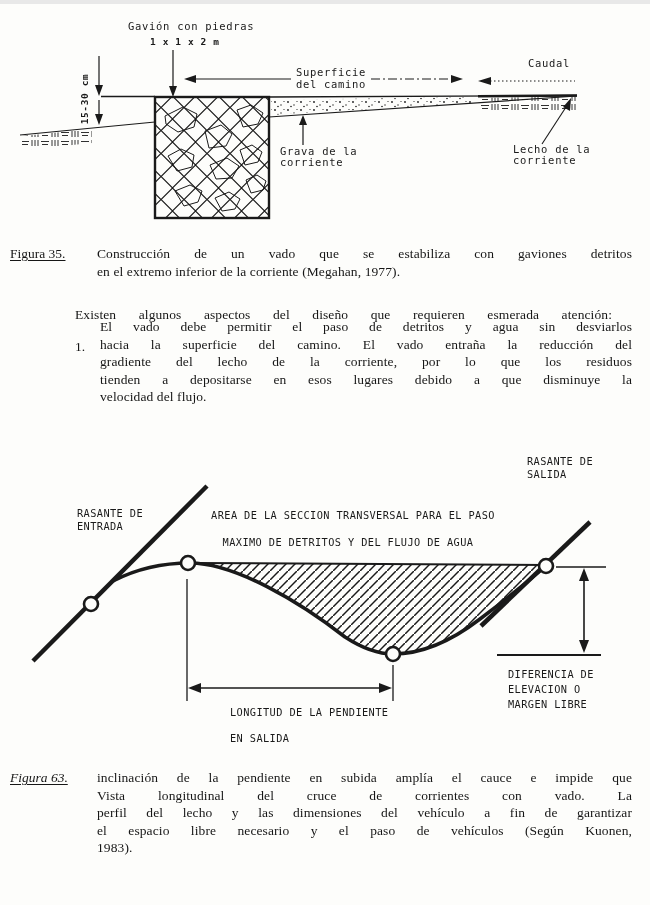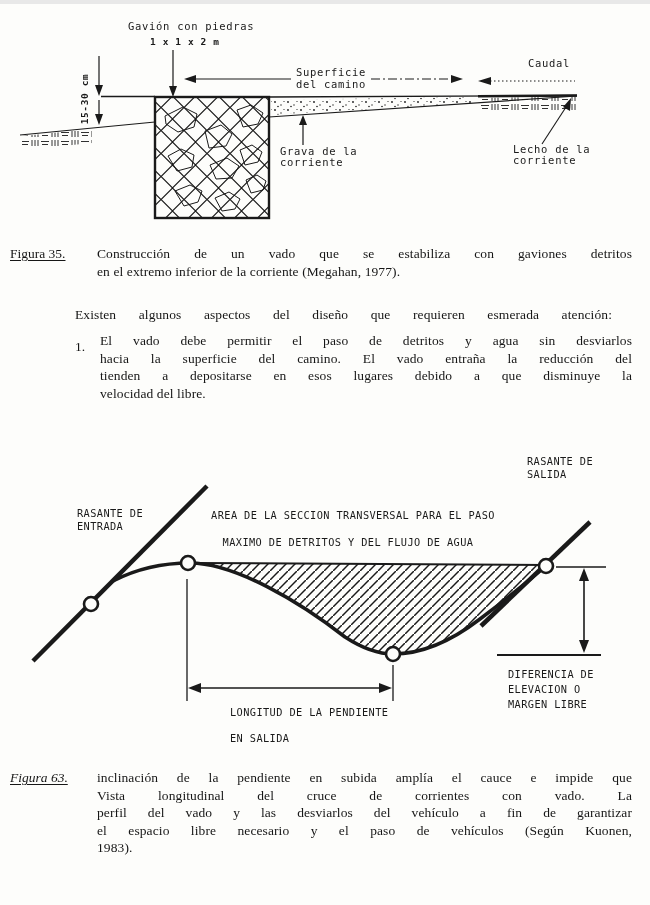--- a/index.html
+++ b/index.html
@@ -119,25 +119,26 @@
   <div class="txtblock" style="left:97px; top:241px; width:535px;">
     <div class="line just">Construcción de un vado que se estabiliza con gaviones detritos</div>
     <div class="line">en el extremo inferior de la corriente (Megahan, 1977).</div>
   </div>
 
   <div class="txtblock" style="left:75px; top:302px; width:537px;">
     <div class="line just">Existen algunos aspectos del diseño que requieren esmerada atención:</div>
   </div>
 
   <div class="txtblock" style="left:75px; top:334px; width:20px;">1.</div>
-  <div class="txtblock" style="left:100px; top:328px; width:532px;">
+  <div class="txtblock" style="left:100px; top:314px; width:532px;">
     <div class="line just">El vado debe permitir el paso de detritos y agua sin desviarlos</div>
     <div class="line just">hacia la superficie del camino.  El vado entraña la reducción del</div>
+    <div class="line just">gradiente del lecho de la corriente, por lo que los residuos</div>
     <div class="line just">tienden a depositarse en esos lugares debido a que disminuye la</div>
-    <div class="line">velocidad del libre.</div>
+    <div class="line">velocidad del flujo.</div>
   </div>
 
   <svg style="top:440px" width="650" height="310" viewBox="0 440 650 310">
     <defs>
       <pattern id="hatch" width="9" height="9" patternUnits="userSpaceOnUse">
         <path d="M0,9 L9,0" stroke="#1a1a1a" stroke-width="1.5" fill="none"></path>
       </pattern>
       <clipPath id="sagClip">
         <path d="M190,559 L546,561 C525,580 505,596 480,615 C450,638 420,650 393,650 C380,650 365,646 345,633 C300,598 235,559 190,559 Z"></path>
       </clipPath>
@@ -184,18 +185,18 @@
     <text class="dlab f63lab" x="527" y="474">SALIDA</text>
 
     <text class="dlab f63lab" x="353" y="515" text-anchor="middle">AREA DE LA SECCION TRANSVERSAL PARA EL PASO</text>
     <text class="dlab f63lab" x="348" y="542" text-anchor="middle">MAXIMO DE DETRITOS Y DEL FLUJO DE AGUA</text>
   </svg>
 
   <div class="figlabel" style="left:10px; top:765px;font-style:italic;">Figura 63.</div>
   <div class="txtblock" style="left:97px; top:765px; width:535px;">
     <div class="line just">inclinación de la pendiente en subida amplía el cauce e impide que</div>
     <div class="line just">Vista longitudinal del cruce de corrientes con vado.  La</div>
-    <div class="line just">perfil del vado y las desviarlos del vehículo a fin de garantizar</div>
+    <div class="line just">perfil del lecho y las dimensiones del vehículo a fin de garantizar</div>
     <div class="line just">el espacio libre necesario y el paso de vehículos  (Según Kuonen,</div>
     <div class="line">1983).</div>
   </div>
 
 </div>
 
 </body></html>

